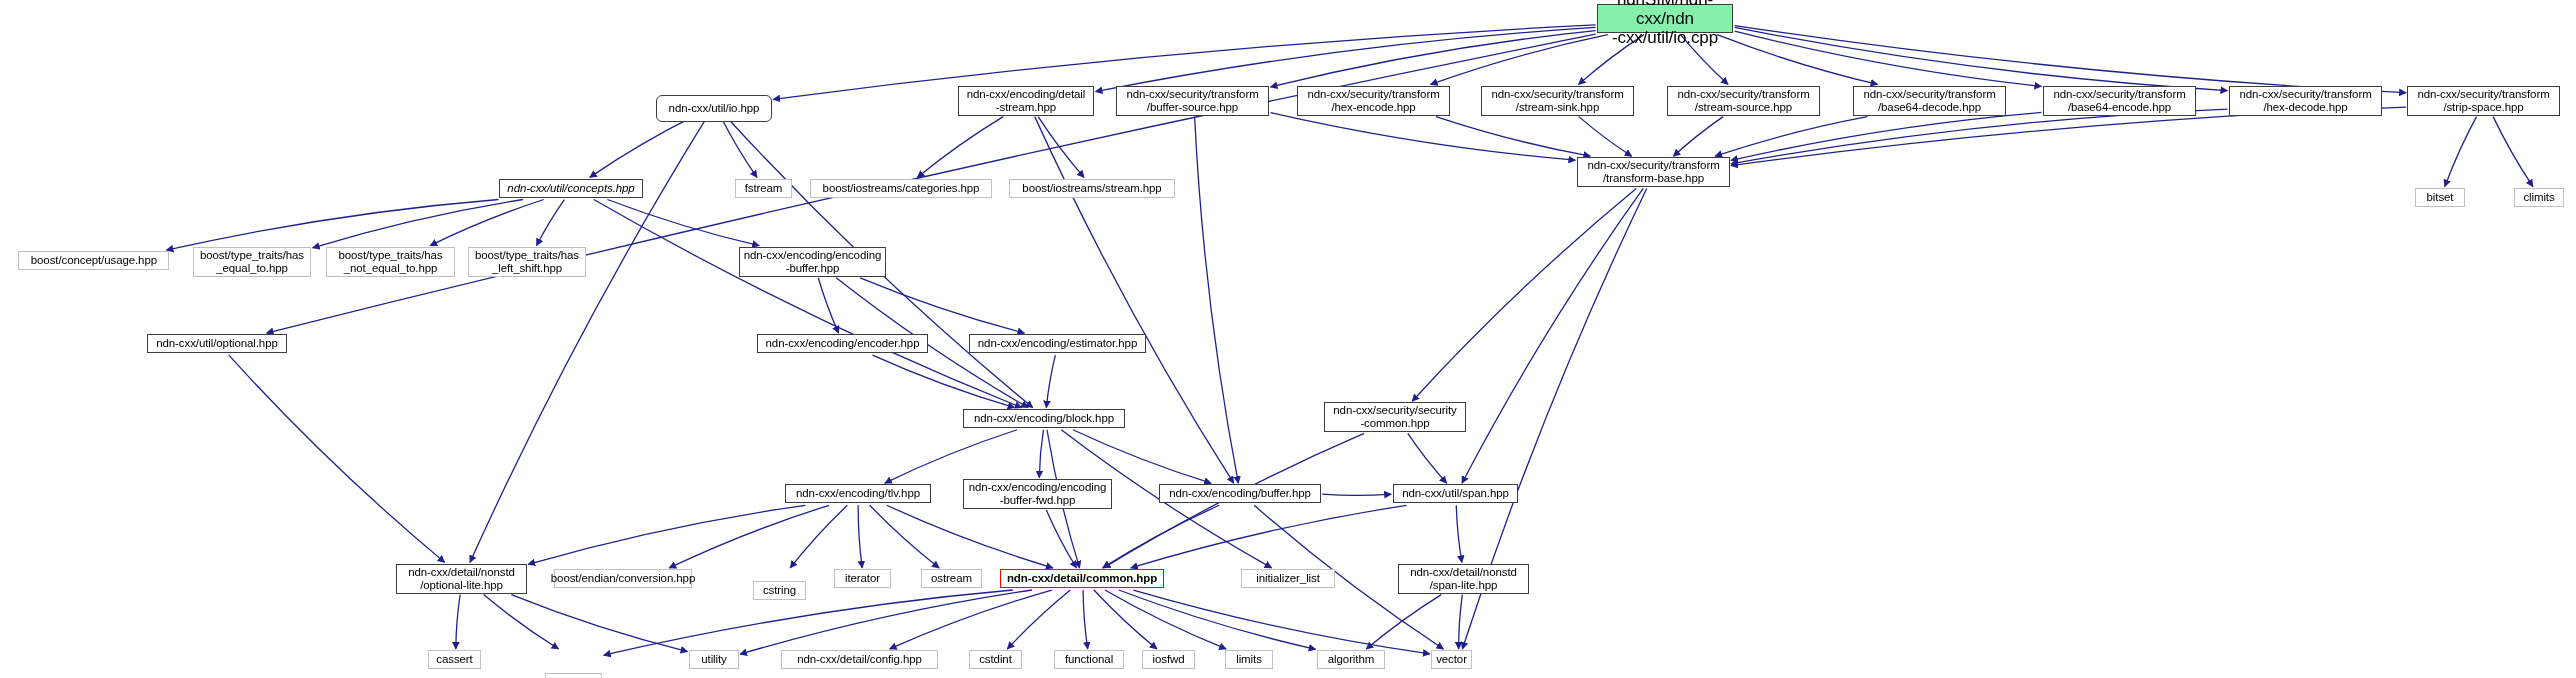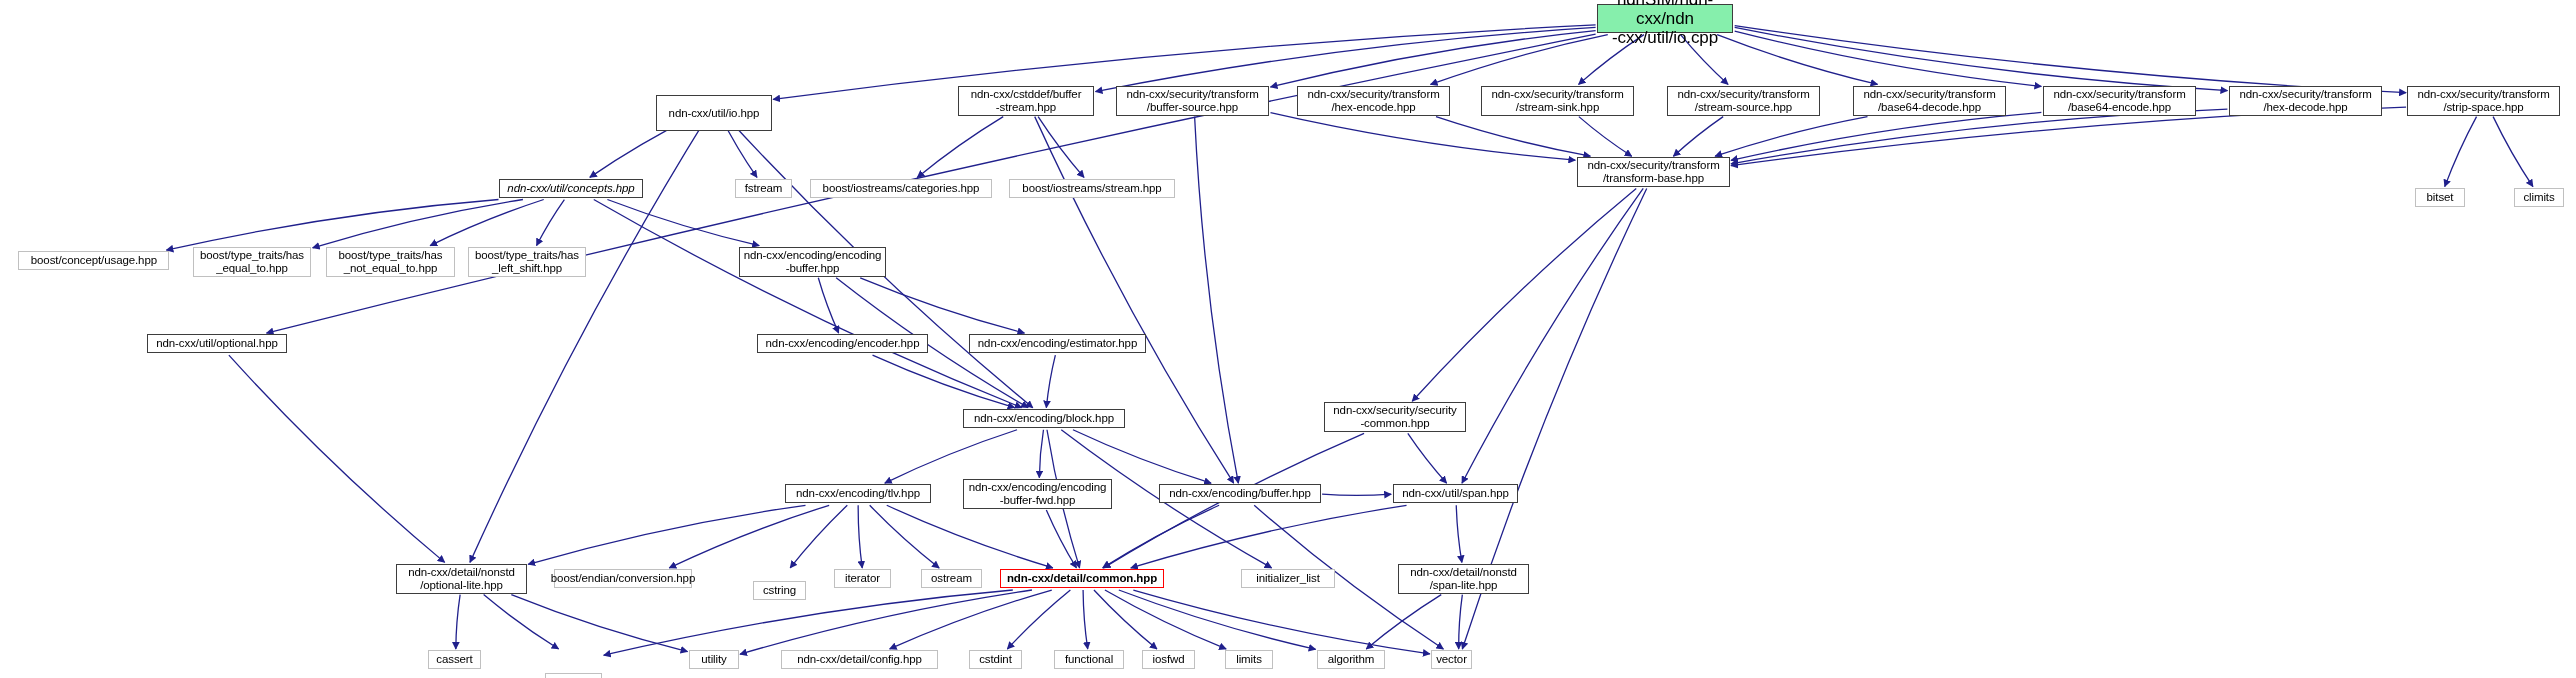--- a/index.html
+++ b/index.html
@@ -141,22 +141,22 @@
         <path d="M 1199.7 640.5 Q 1263.3 677.1 1331.3 704.5" fill="none" stroke="#20208c" stroke-width="1.4" marker-end="url(#arrow)"></path>
         <path d="M 1214.8 640.5 Q 1319.4 680.2 1428.5 704.9" fill="none" stroke="#20208c" stroke-width="1.4" marker-end="url(#arrow)"></path>
         <path d="M 1230.6 640.5 Q 1389.1 686.5 1552.5 709.9" fill="none" stroke="#20208c" stroke-width="1.4" marker-end="url(#arrow)"></path>
         <path d="M 1564.9 645.5 Q 1522.1 672.2 1483.5 704.5" fill="none" stroke="#20208c" stroke-width="1.4" marker-end="url(#arrow)"></path>
         <path d="M 1587.8 645.5 Q 1583.7 674.9 1583.8 704.5" fill="none" stroke="#20208c" stroke-width="1.4" marker-end="url(#arrow)"></path>
       </g>
   </svg>
   <div id="nodes-layer">
       <div class="node root" style="left: 1597px; top: 3.7px; width: 136px; height: 29.5px;">ndnSIM/ndn-cxx/ndn
 -cxx/util/io.cpp</div>
-      <div class="node own" style="left: 656px; top: 95px; width: 116px; height: 36px;">ndn-cxx/util/io.hpp</div>
-      <div class="node own" style="left: 958px; top: 86px; width: 136px; height: 29.5px;">ndn-cxx/cstddef/buffer
+      <div class="node own" style="left: 656px; top: 95px; width: 116px; height: 27px; border-radius: 6px;">ndn-cxx/util/io.hpp</div>
+      <div class="node own" style="left: 958px; top: 86px; width: 136px; height: 29.5px;">ndn-cxx/encoding/detail
 -stream.hpp</div>
       <div class="node own" style="left: 1116px; top: 86px; width: 153px; height: 29.5px;">ndn-cxx/security/transform
 /buffer-source.hpp</div>
       <div class="node own" style="left: 1297px; top: 86px; width: 153px; height: 29.5px;">ndn-cxx/security/transform
 /hex-encode.hpp</div>
       <div class="node own" style="left: 1481px; top: 86px; width: 153px; height: 29.5px;">ndn-cxx/security/transform
 /stream-sink.hpp</div>
       <div class="node own" style="left: 1667px; top: 86px; width: 153px; height: 29.5px;">ndn-cxx/security/transform
 /stream-source.hpp</div>
       <div class="node own" style="left: 1853px; top: 86px; width: 153px; height: 29.5px;">ndn-cxx/security/transform

